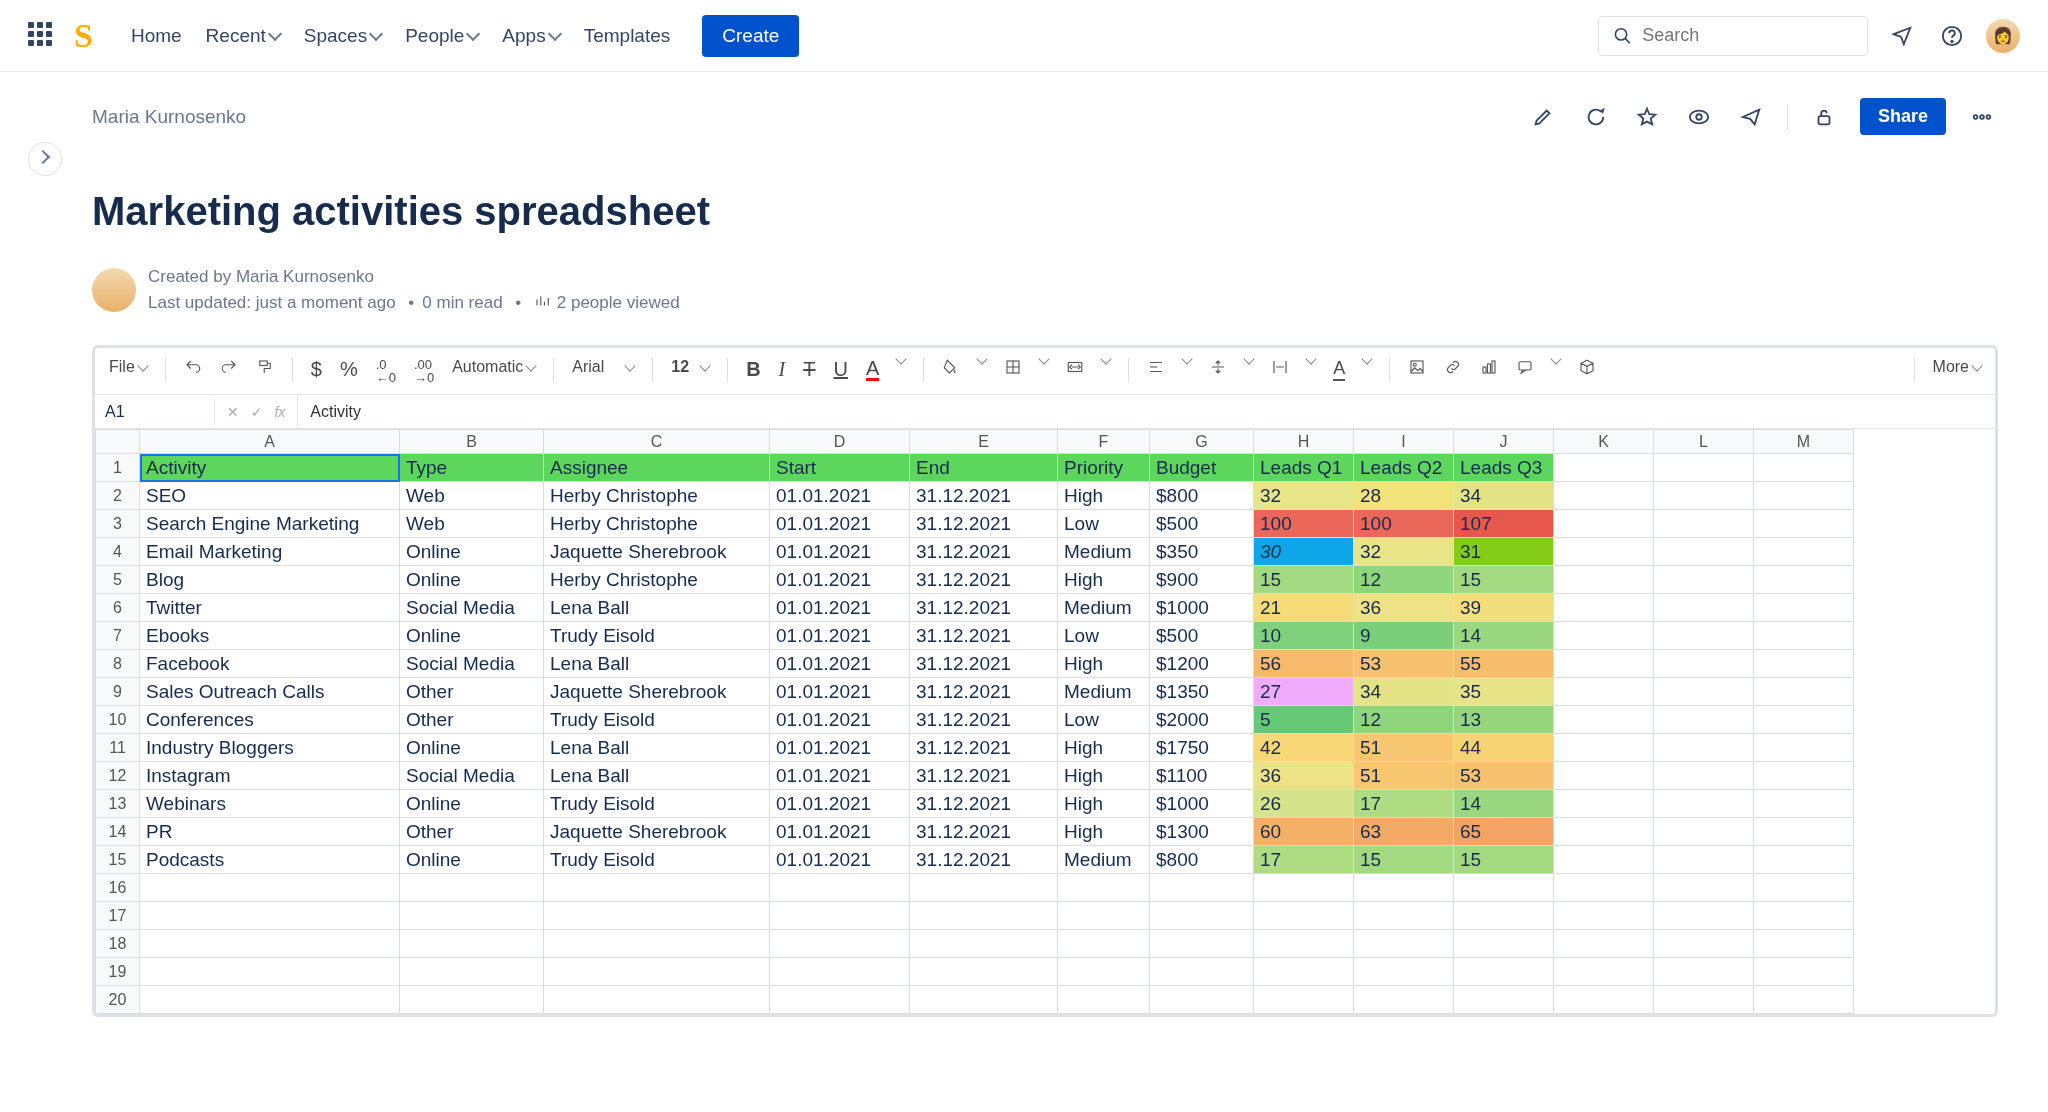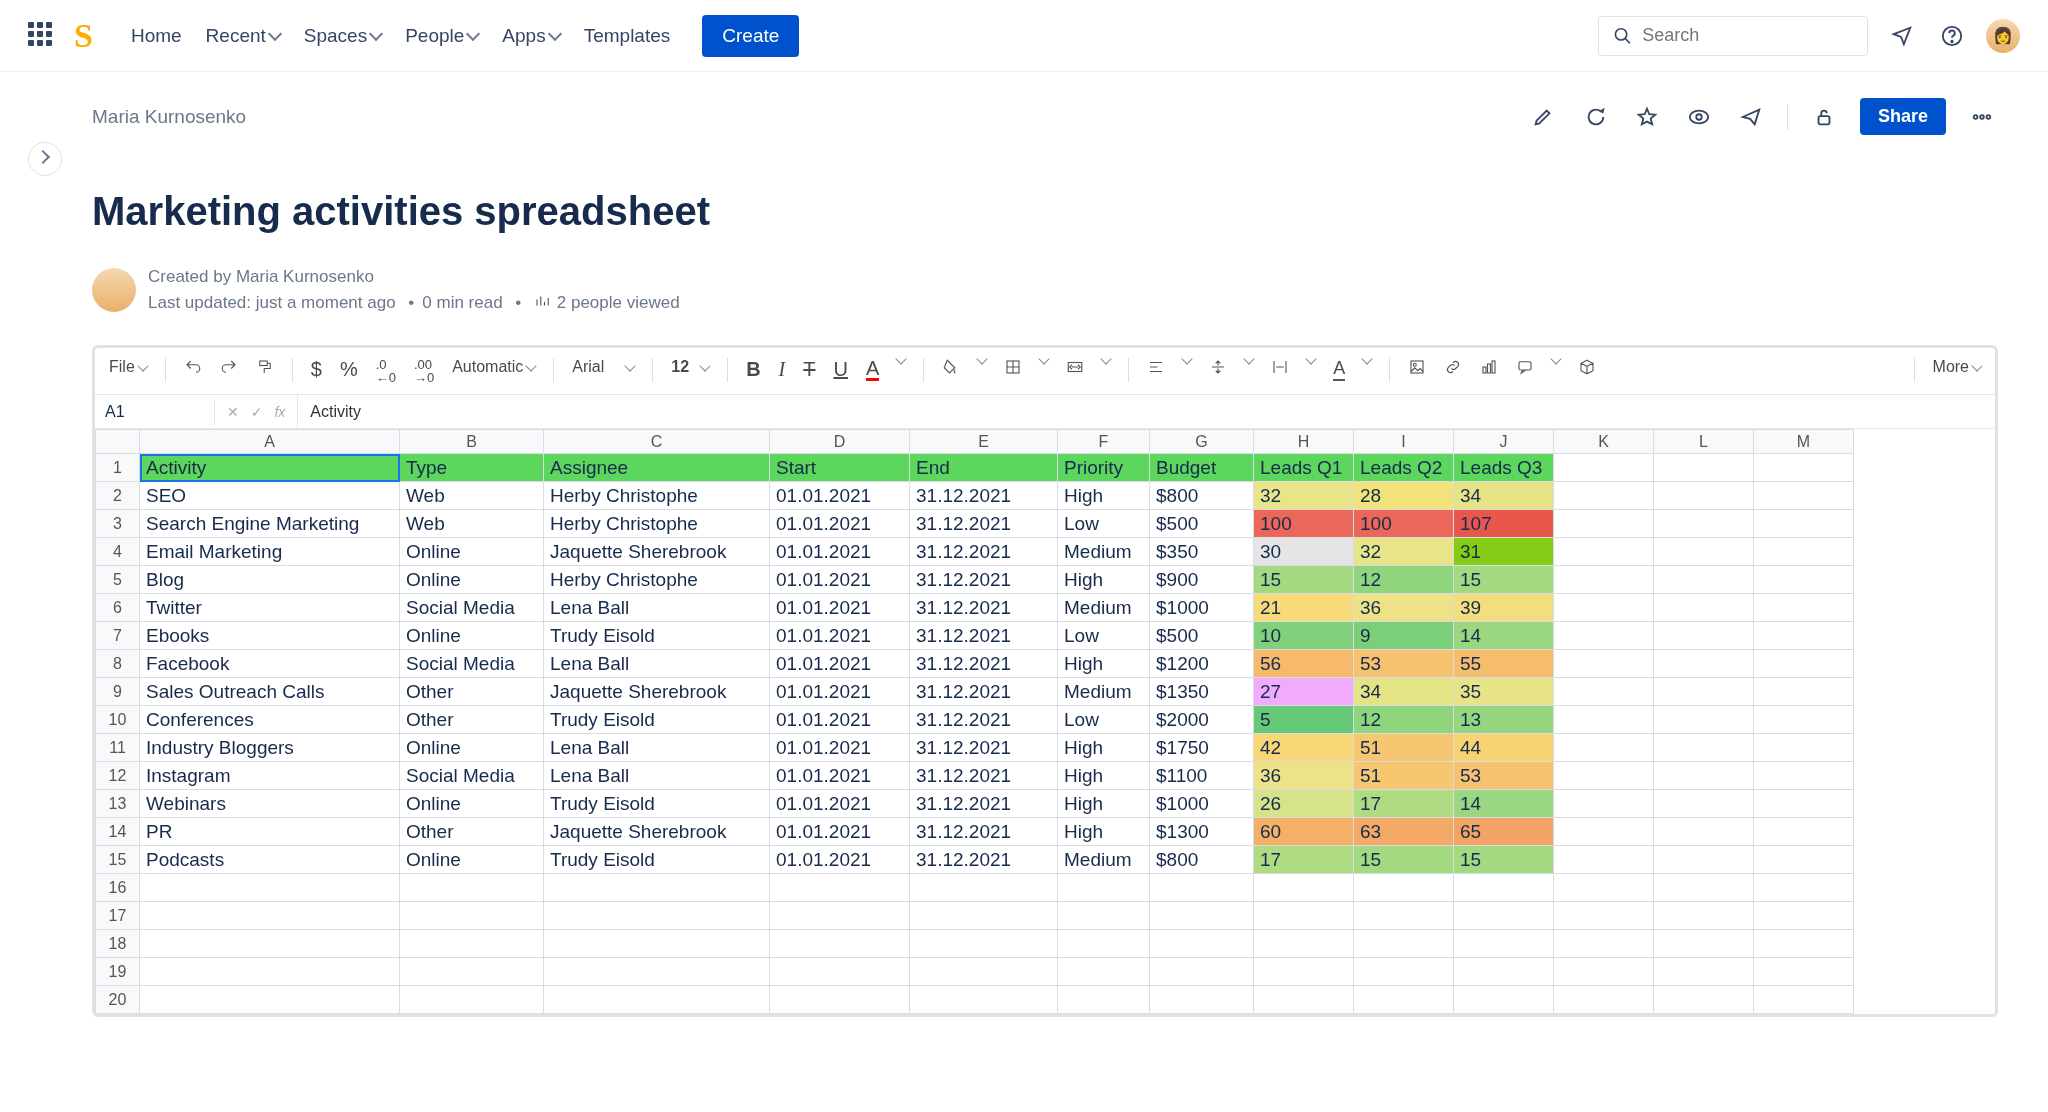--- a/index.html
+++ b/index.html
@@ -422,21 +422,21 @@
             </tr>
             <tr>
               <th class="rowhdr">4</th>
               <td class="colA">Email Marketing</td>
               <td class="colB">Online</td>
               <td class="colC">Jaquette Sherebrook</td>
               <td class="colD">01.01.2021</td>
               <td class="colE">31.12.2021</td>
               <td class="colF">Medium</td>
               <td class="colG">$350</td>
-              <td class="colH" style="background: #e5e5e5;">30</td>
+              <td class="colH" style="background: #0ea5e9; font-style: italic;">30</td>
               <td class="colI" style="background: rgb(231, 229, 135);">32</td>
               <td class="colJ" style="background: #84cc16;">31</td>
               <td class="colK empty"></td>
               <td class="colL empty"></td>
               <td class="colM empty"></td>
             </tr>
             <tr>
               <th class="rowhdr">5</th>
               <td class="colA">Blog</td>
               <td class="colB">Online</td>

